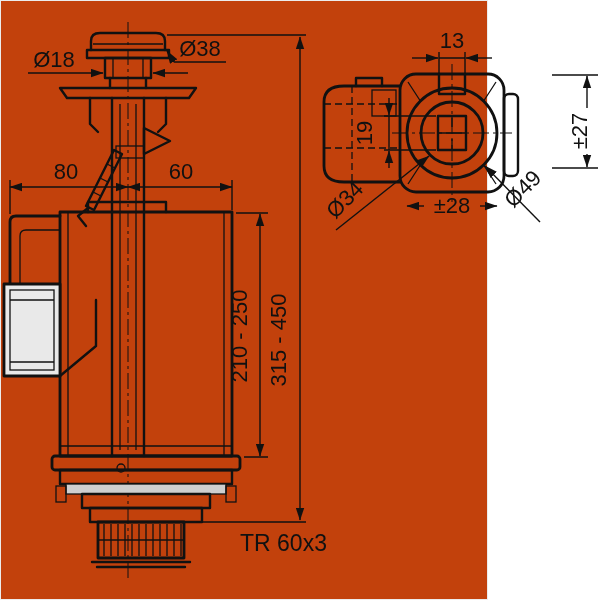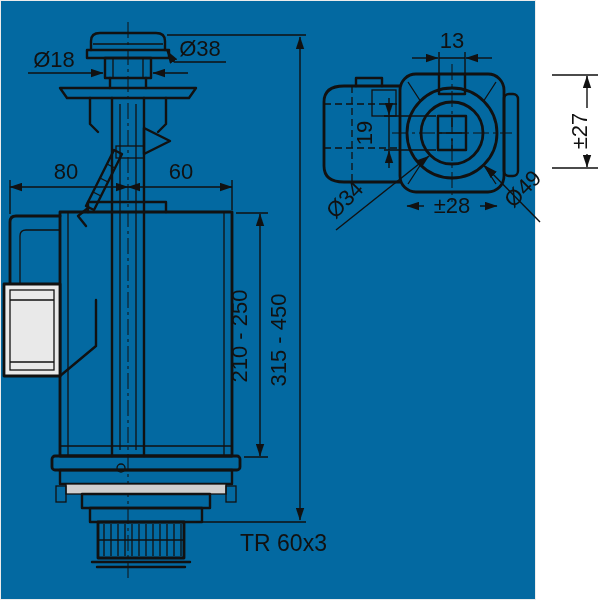--- a/index.html
+++ b/index.html
@@ -1,16 +1,16 @@
 <!DOCTYPE html>
 <html><head>
 <meta charset="utf-8">
 <style>
   html,body{margin:0;padding:0;width:600px;height:600px;background:#ffffff;overflow:hidden}
-  .stage{position:relative;width:536px;height:600px;background:#0369a1;box-shadow:inset 0 0 0 1px #ececec}
+  .stage{position:relative;width:488px;height:600px;background:#c2410c;box-shadow:inset 0 0 0 1px #ececec}
   svg{display:block}
   .outline{fill:none;stroke:#111;stroke-width:2.4;stroke-linejoin:round;stroke-linecap:round}
   .bold{stroke-width:2.8}
   .thin{fill:none;stroke:#111;stroke-width:1.3}
   .dim{fill:none;stroke:#111;stroke-width:1.4}
   .dash{fill:none;stroke:#111;stroke-width:1.3;stroke-dasharray:7 4}
   .cl{fill:none;stroke:#111;stroke-width:1;stroke-dasharray:16 4 3 4}
   .fillLight{fill:#e9e9e9}
   .seal{fill:#cfcfcf}
   text{font-family:"Liberation Sans","DejaVu Sans",sans-serif;font-size:22px;fill:#111}

